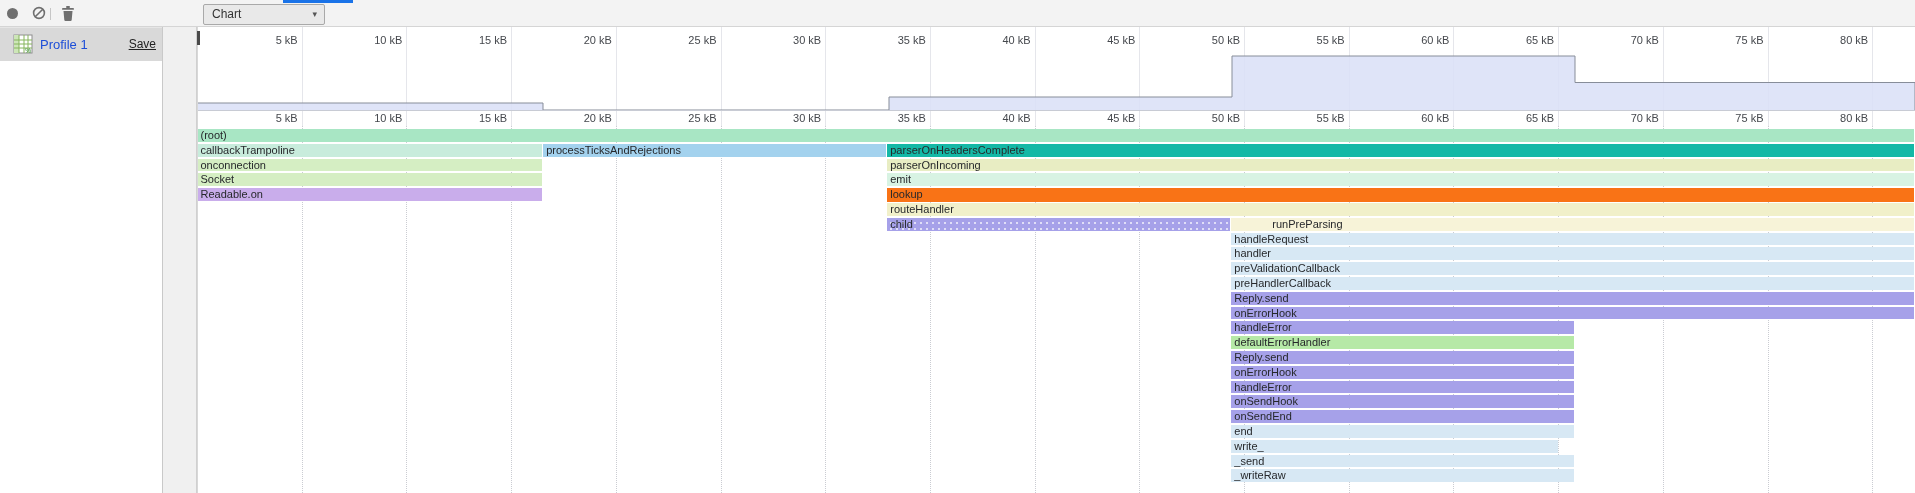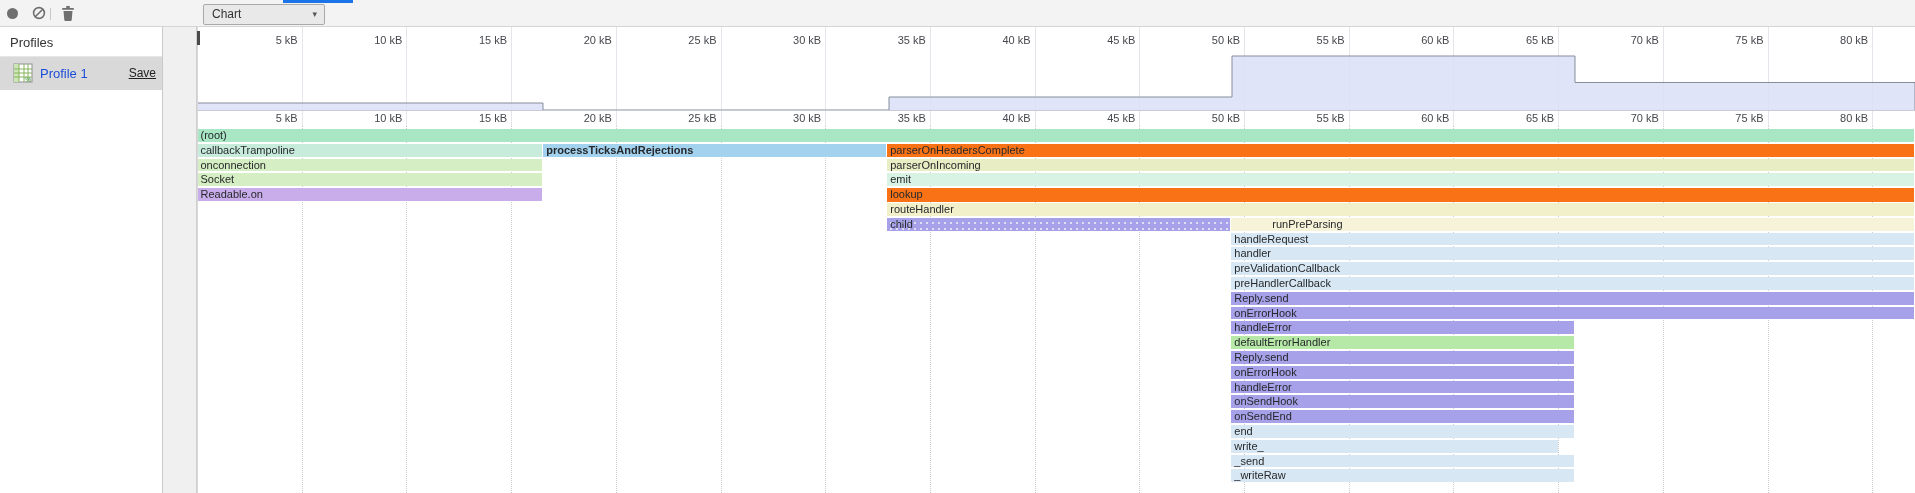--- a/index.html
+++ b/index.html
@@ -130,22 +130,22 @@
         <span class="tick r1" style="left: 1658.8px;">70 kB</span>
         <span class="tick r2" style="left: 1658.8px;">70 kB</span>
         <span class="tick r1" style="left: 1763.5px;">75 kB</span>
         <span class="tick r2" style="left: 1763.5px;">75 kB</span>
         <span class="tick r1" style="left: 1868.2px;">80 kB</span>
         <span class="tick r2" style="left: 1868.2px;">80 kB</span>
       </div>
     <div id="frame-layer">
         <div class="frame" style="left: 197.5px; width: 1716.5px; top: 129px; height: 12.9px; background: rgb(168, 230, 196);">(root)</div>
         <div class="frame" style="left: 197.5px; width: 344.219px; top: 143.8px; height: 12.9px; background: rgb(200, 236, 220);">callbackTrampoline</div>
-        <div class="frame" style="left: 543.219px; width: 342.544px; top: 143.8px; height: 12.9px; background: rgb(163, 210, 238); font-weight: bold;">processTicksAndRejections</div>
-        <div class="frame" style="left: 887.264px; width: 1026.74px; top: 143.8px; height: 12.9px; background: #f97316;">parserOnHeadersComplete</div>
+        <div class="frame" style="left: 543.219px; width: 342.544px; top: 143.8px; height: 12.9px; background: rgb(163, 210, 238);">processTicksAndRejections</div>
+        <div class="frame" style="left: 887.264px; width: 1026.74px; top: 143.8px; height: 12.9px; background: #14b8a6;">parserOnHeadersComplete</div>
         <div class="frame" style="left: 197.5px; width: 344.219px; top: 158.6px; height: 12.9px; background: rgb(213, 238, 195);">onconnection</div>
         <div class="frame" style="left: 887.264px; width: 1026.74px; top: 158.6px; height: 12.9px; background: rgb(232, 237, 195);">parserOnIncoming</div>
         <div class="frame" style="left: 197.5px; width: 344.219px; top: 173.4px; height: 12.9px; background: rgb(213, 238, 195);">Socket</div>
         <div class="frame" style="left: 887.264px; width: 1026.74px; top: 173.4px; height: 12.9px; background: rgb(216, 243, 227);">emit</div>
         <div class="frame" style="left: 197.5px; width: 344.219px; top: 188.2px; height: 12.9px; background: rgb(201, 173, 235);">Readable.on</div>
         <div class="frame" style="left: 887.264px; width: 1026.74px; top: 188.2px; height: 14px; background: #f97316;">lookup</div>
         <div class="frame" style="left: 887.264px; width: 1026.74px; top: 203px; height: 12.9px; background: rgb(241, 240, 202);">routeHandler</div>
         <div class="frame dotted" style="left: 887.264px; width: 342.544px; top: 217.8px; height: 12.9px; background-color: rgb(166, 161, 233);">child</div>
         <div class="frame" style="left: 1231.31px; width: 682.692px; top: 217.8px; height: 12.9px; background: rgb(247, 243, 216); padding-left: 41px;">runPreParsing</div>
         <div class="frame" style="left: 1231.31px; width: 682.692px; top: 232.6px; height: 12.9px; background: rgb(215, 232, 244);">handleRequest</div>
@@ -189,21 +189,20 @@
       </svg>
     </div>
     <div class="select-chart">
       <span>Chart</span>
       <span class="select-caret">▾</span>
     </div>
     <div class="tab-indicator" style="left:283px;width:70px;"></div>
   </div>
 
   <div class="sidebar">
-    <div class="sb-title">Profiles</div>
     <div class="sb-sep"></div>
     <div class="sb-row">
       <svg class="sb-row-icon" viewBox="0 0 20 20">
         <rect x="1" y="1" width="18" height="18" fill="#ffffff" stroke="#8f8f8f" stroke-width="1"></rect>
         <rect x="1" y="1" width="5" height="18" fill="#cde6b8"></rect>
         <line x1="6" y1="1" x2="6" y2="19" stroke="#86b55c" stroke-width="1"></line>
         <line x1="11" y1="1" x2="11" y2="19" stroke="#86b55c" stroke-width="1"></line>
         <line x1="15" y1="1" x2="15" y2="19" stroke="#86b55c" stroke-width="1"></line>
         <line x1="1" y1="6" x2="19" y2="6" stroke="#86b55c" stroke-width="1"></line>
         <line x1="1" y1="10" x2="19" y2="10" stroke="#86b55c" stroke-width="1"></line>

